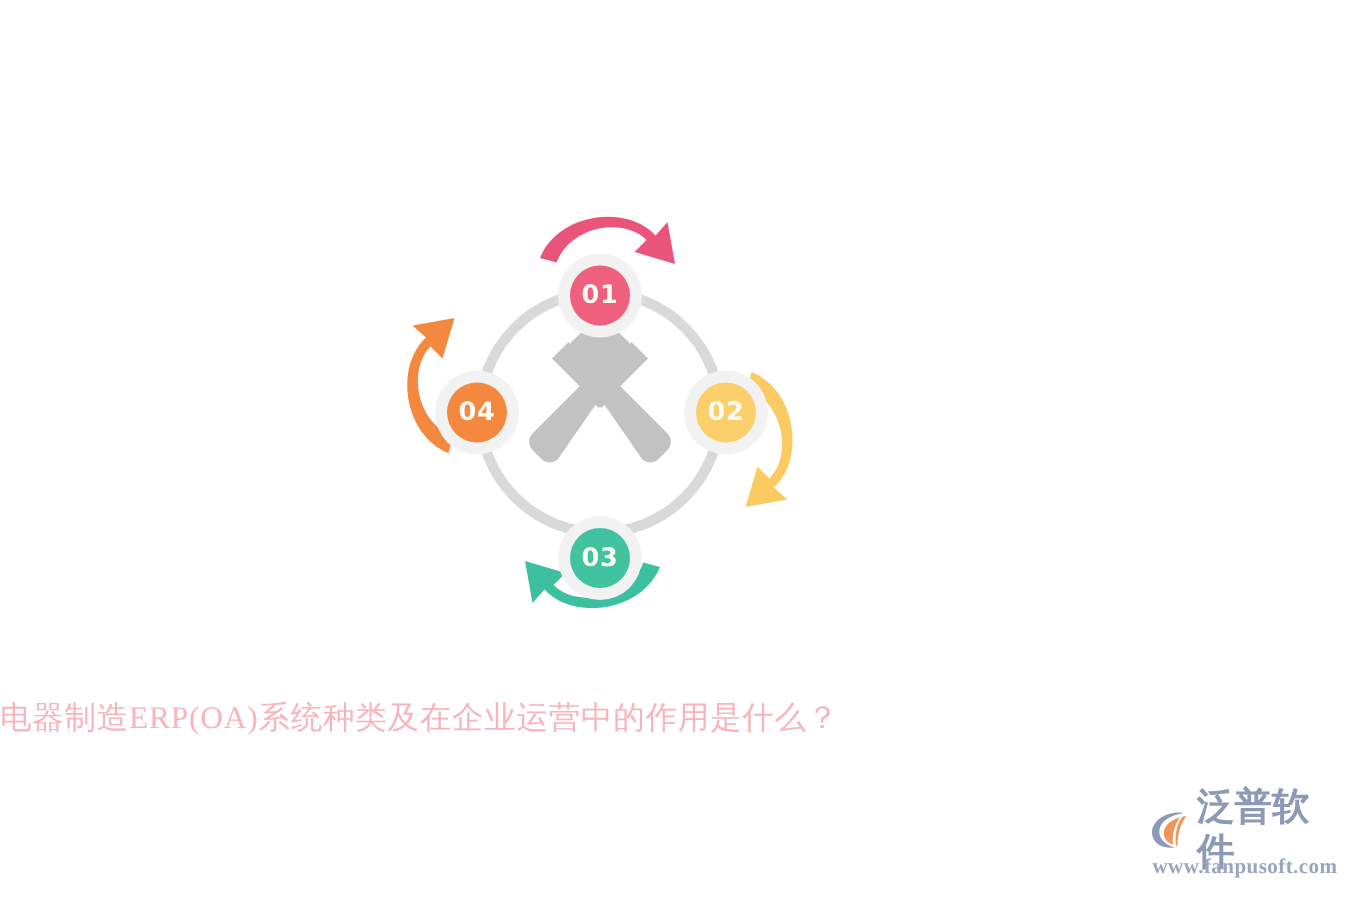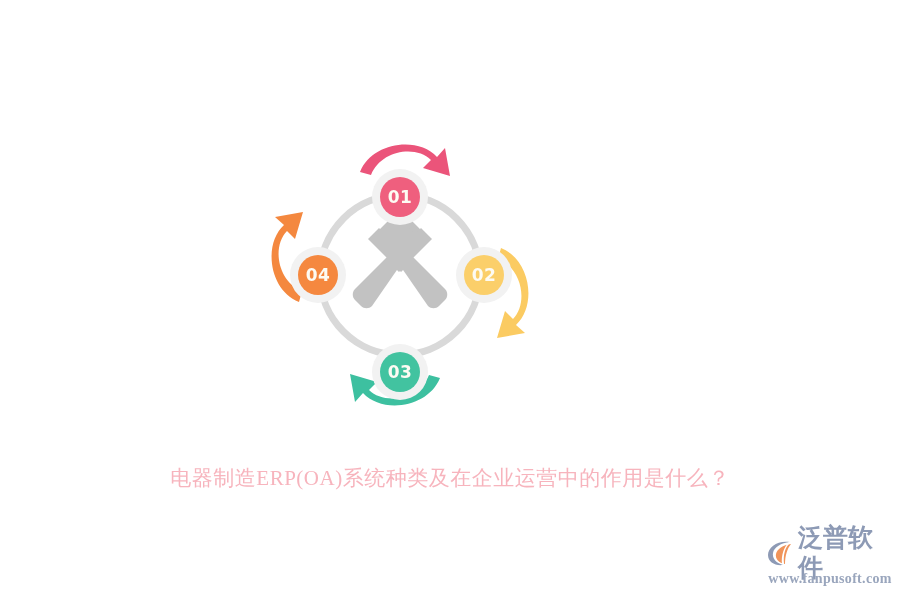--- a/index.html
+++ b/index.html
@@ -28,21 +28,21 @@
     height: 310px;
   }
   #cycle-diagram svg { display:block; width:300px; height:310px; }
 
   
   #page-title {
     position: absolute;
     left: 0;
     top: 462px;
     width: 900px;
-    text-align: center;
+    text-align: left;
     font-family: "Liberation Serif", "DejaVu Serif", serif;
     font-size: 21px;
     line-height: 32px;
     letter-spacing: 0.5px;
     color: #f7b4bd;
     white-space: nowrap;
   }
 
   
   #brand-logo {

